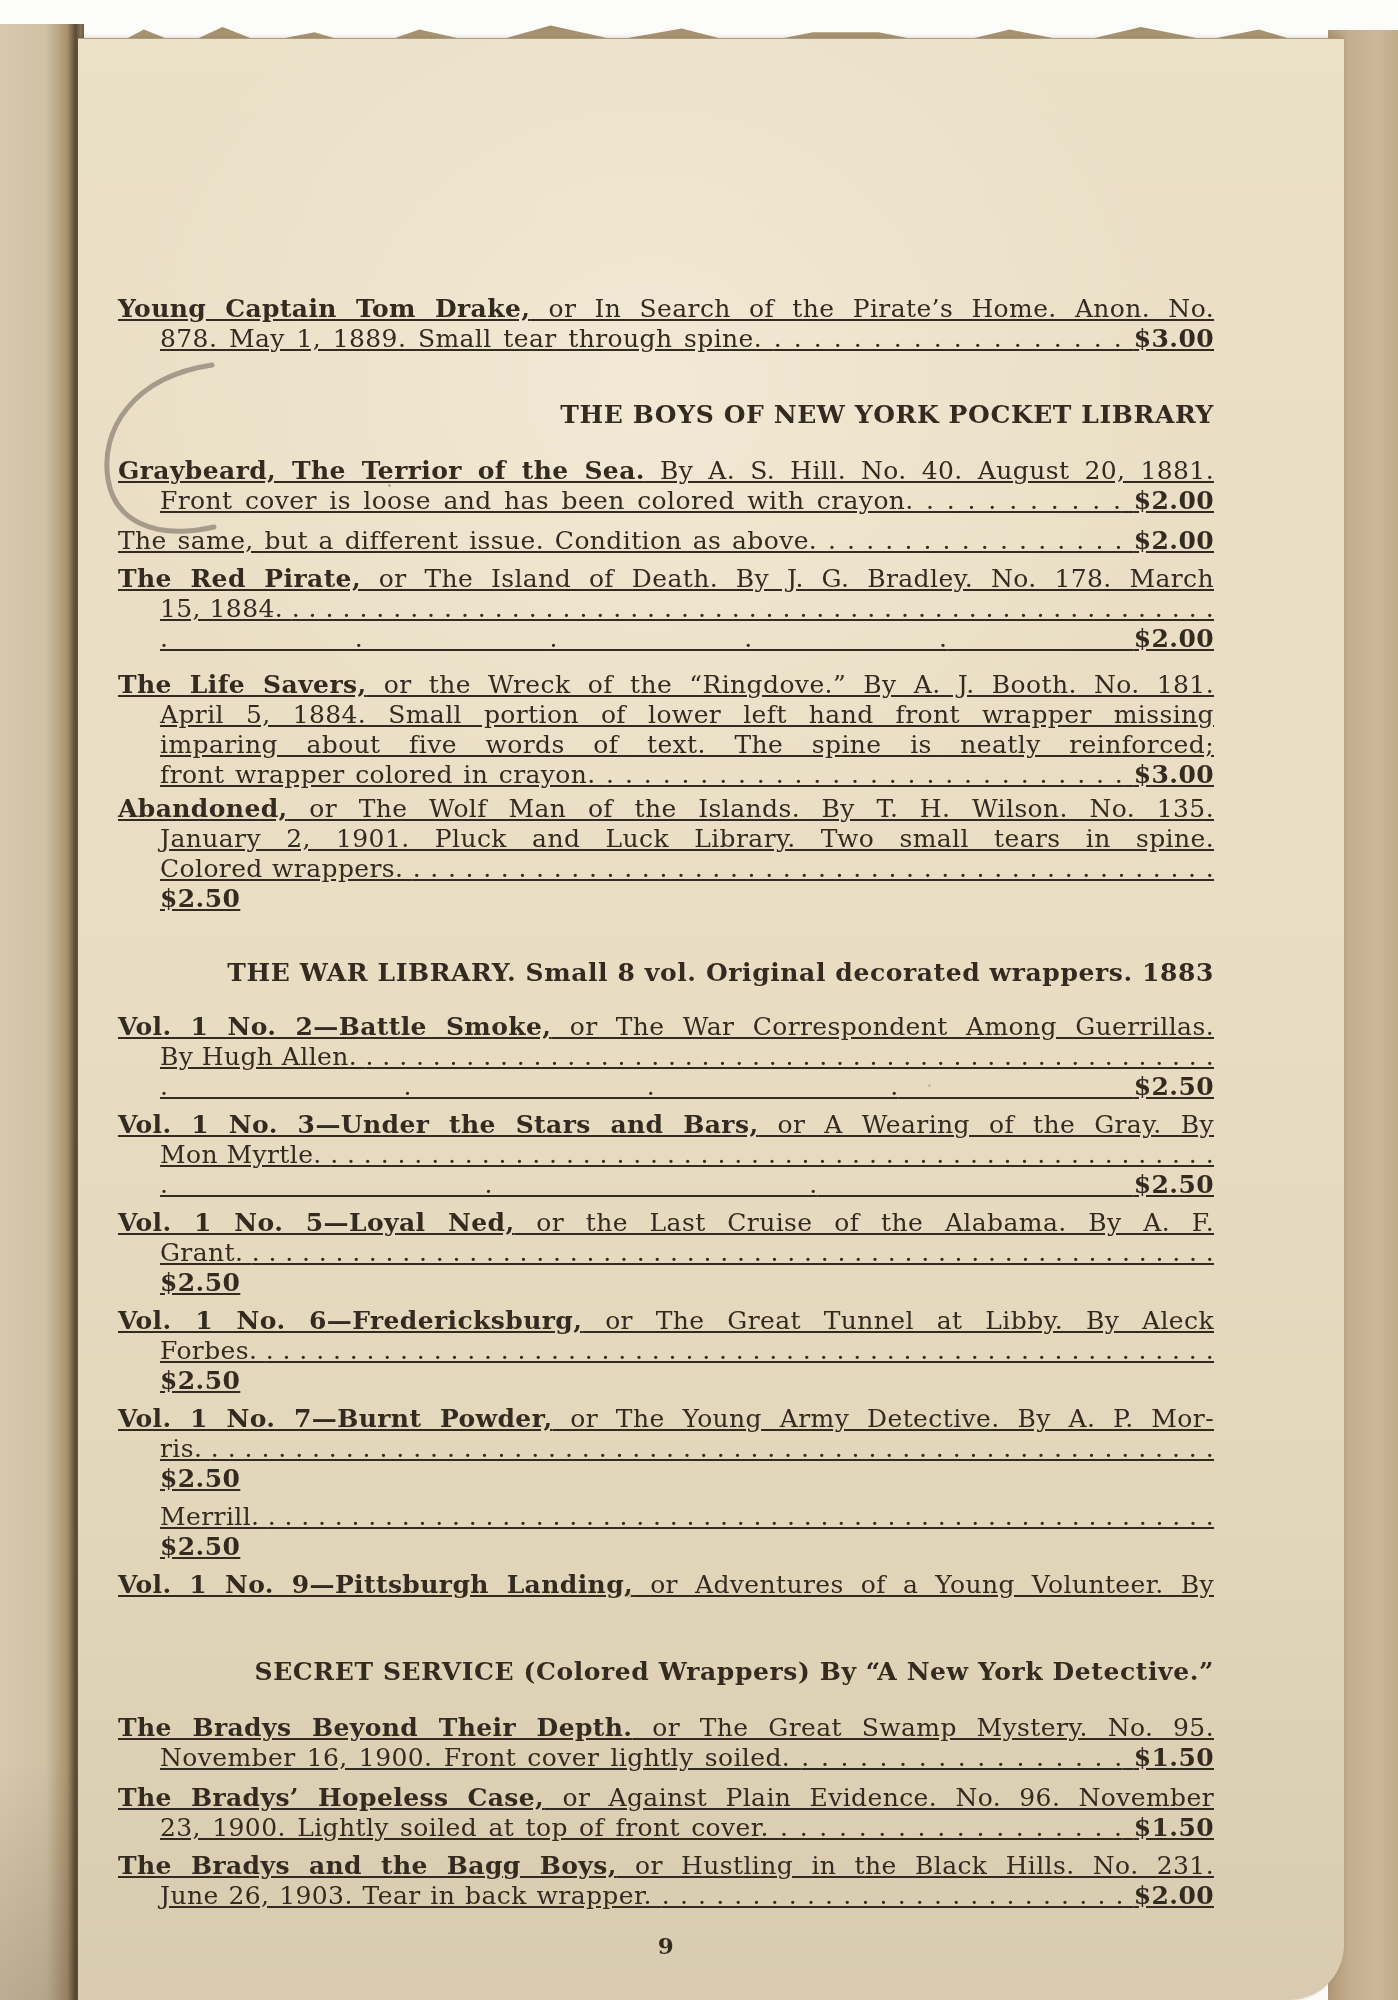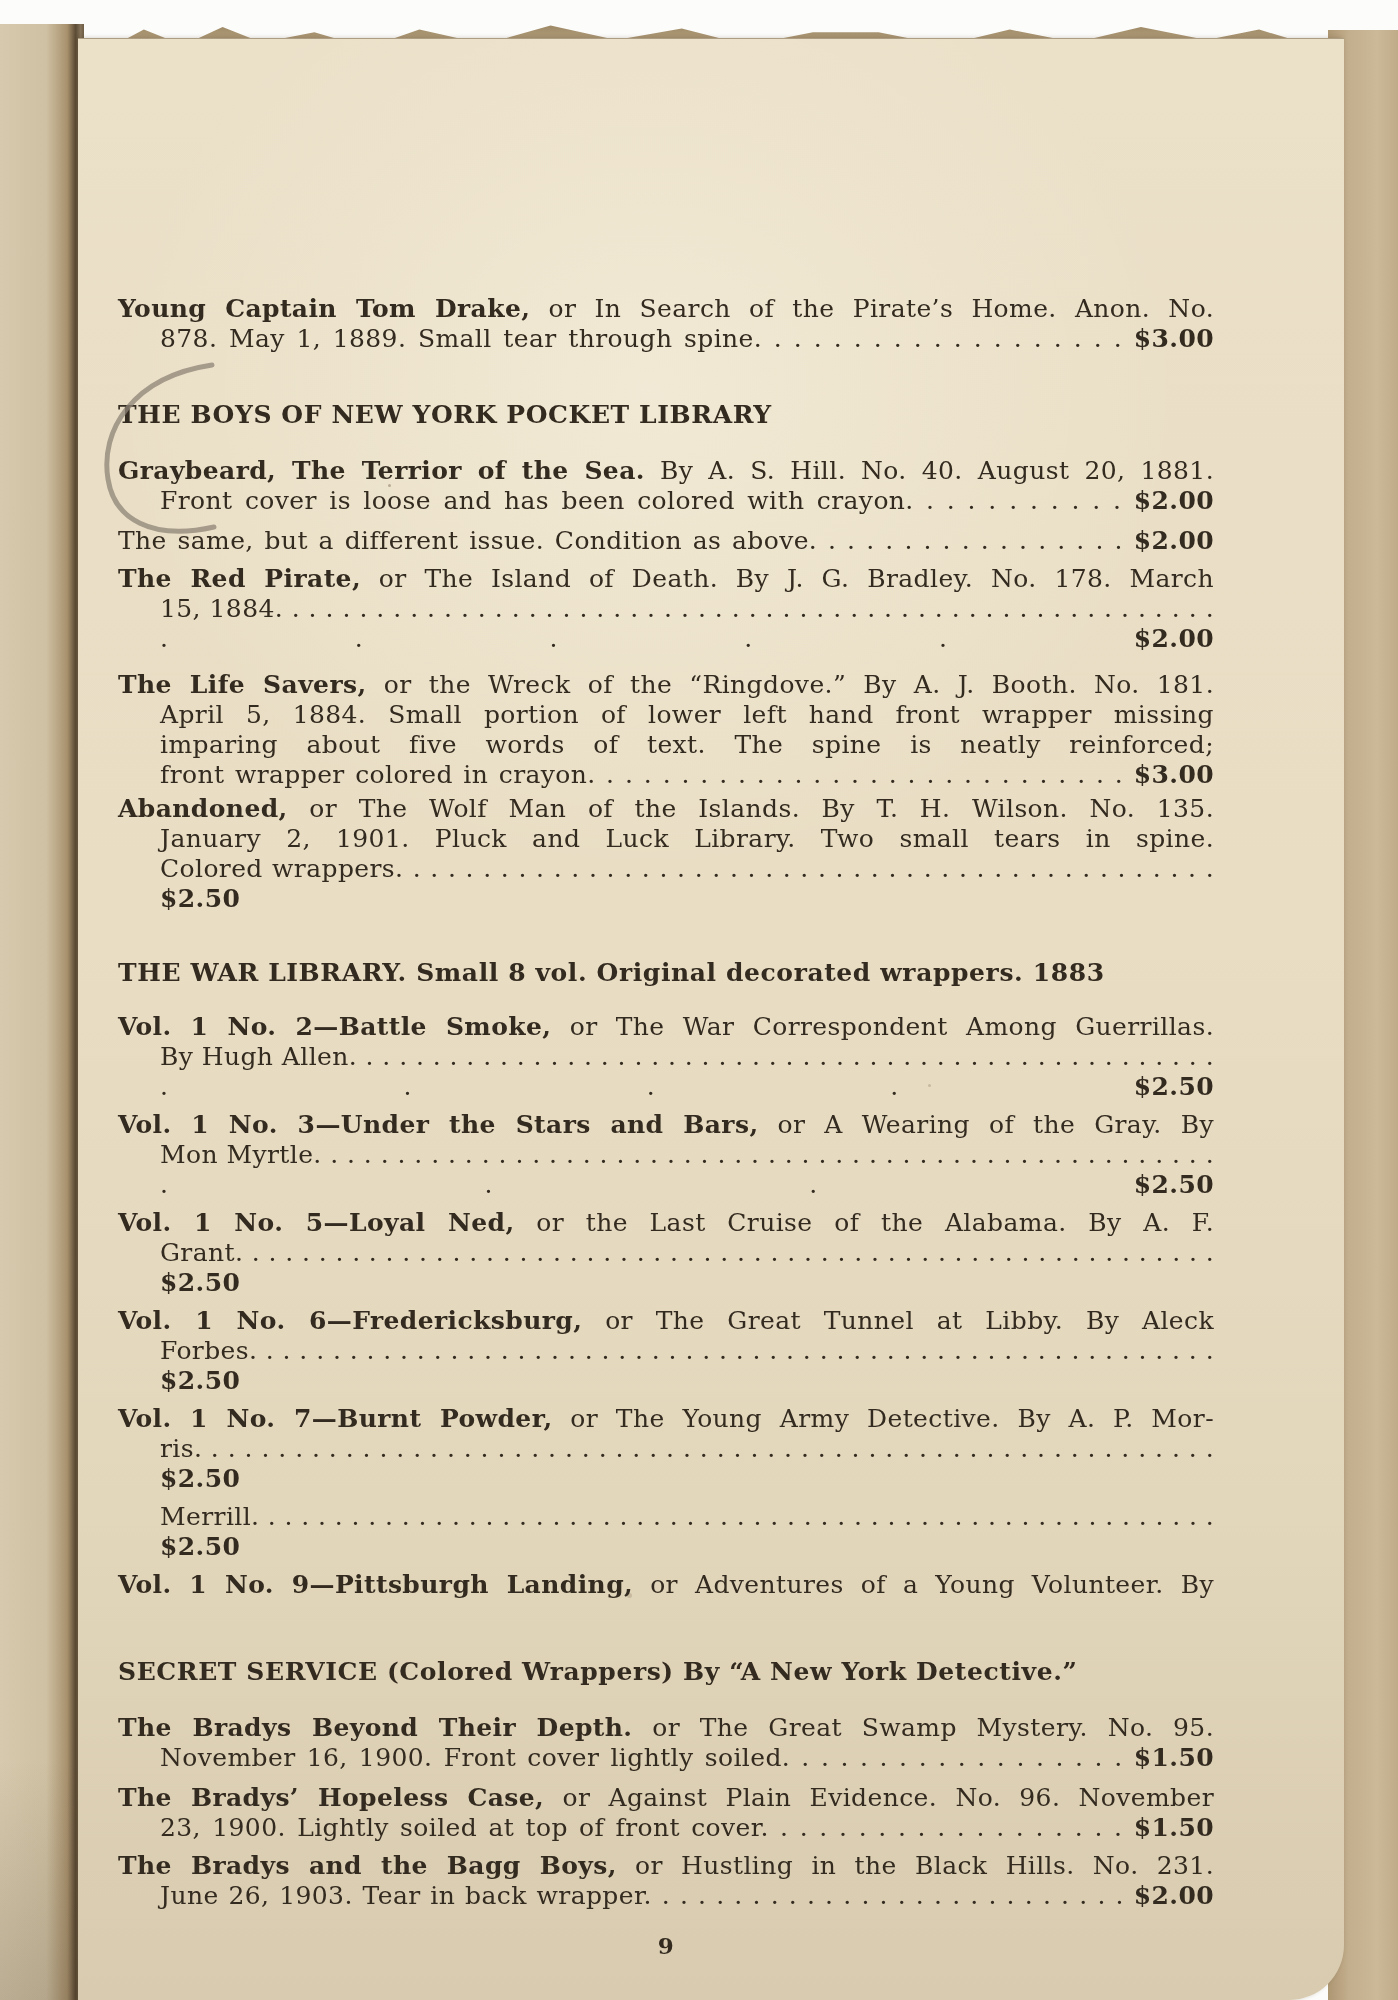--- a/index.html
+++ b/index.html
@@ -45,25 +45,25 @@
     left:310px;top:445px;
     box-shadow:540px 600px 0 rgba(85,65,40,.22), 240px 1110px 0 1px rgba(85,65,40,.18), 660px 1545px 0 rgba(85,65,40,.2), 90px 1840px 0 1px rgba(85,65,40,.25);}
   
   .pencil{position:absolute;left:14px;top:312px;z-index:4;opacity:.75;}
   
   .content{
     position:absolute;left:40px;top:255px;width:1096px;
     color:#342b20;font-size:25px;line-height:30px;letter-spacing:.4px;
   }
   .heading{
-    font-weight:bold;font-size:25px;letter-spacing:.6px;text-align:left;
+    font-weight:bold;font-size:25px;letter-spacing:.6px;text-align:right;
     margin:0 0 26px 0;
   }
   .entry{margin:0 0 8px 0;}
-  .line{text-align:justify;text-align-last:justify;}
+  .line{text-align:justify;text-align-last:justify;text-decoration:underline;}
   .line.cont{padding-left:42px;}
   .lead{font-weight:bold;}
   .dots{font-weight:normal;}
   .price{font-weight:bold;}
   
   [data-entry="tom-drake"]{margin-bottom:46px;}
   [data-entry="graybeard"]{margin-bottom:10px;}
   [data-entry="same-different-issue"]{margin-bottom:8px;}
   [data-entry="red-pirate"]{margin-bottom:16px;}
   [data-entry="life-savers"]{margin-bottom:4px;}

